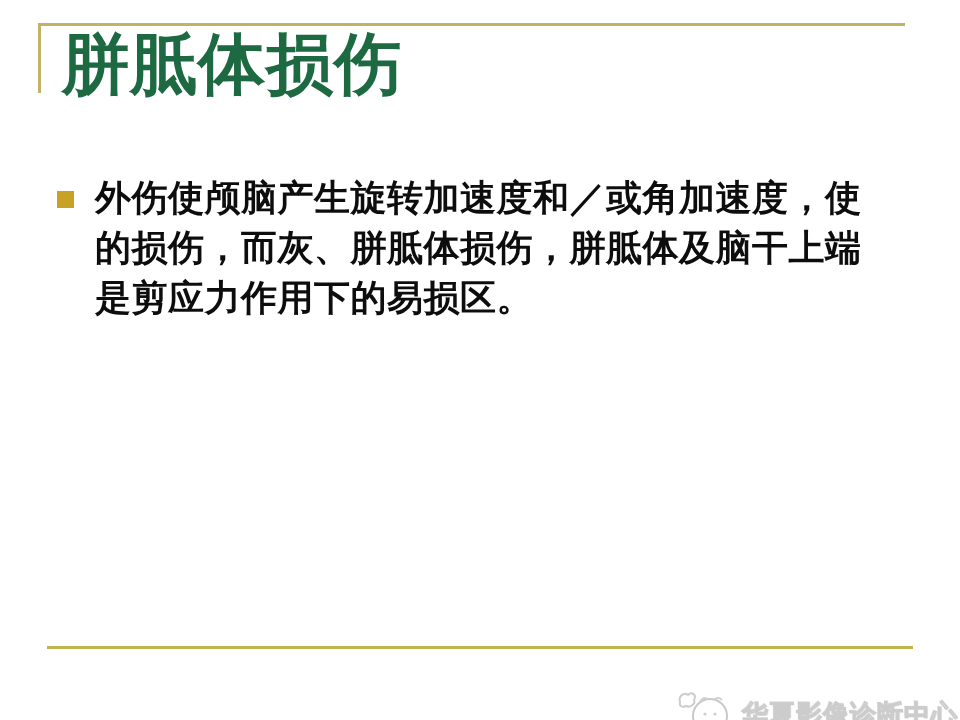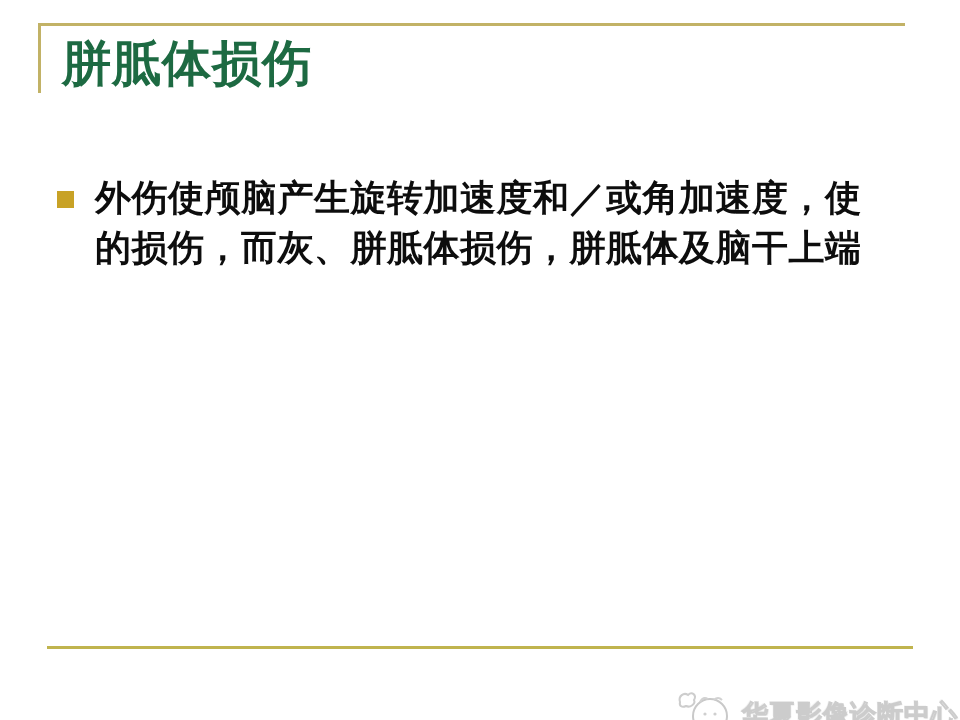--- a/index.html
+++ b/index.html
@@ -33,21 +33,21 @@
     left: 38px;
     top: 23px;
     width: 3px;
     height: 70px;
     background: var(--accent-gold);
   }
   .slide-title {
     position: absolute;
     left: 62px;
     top: 34px;
-    font-size: 49px;
+    font-size: 67px;
     line-height: 60px;
     font-weight: bold;
     color: var(--title-green);
     letter-spacing: 1px;
     white-space: nowrap;
   }
   .content {
     position: absolute;
     left: 57px;
     top: 173px;
@@ -114,20 +114,21 @@
   <div class="top-rule"></div>
   <div class="left-rule"></div>
 
   <h1 class="slide-title">胼胝体损伤</h1>
 
   <div class="content">
     <div class="bullet-marker"></div>
     <div class="bullet-lines">
       <div class="bullet-line">外伤使颅脑产生旋转加速度和／或角加速度，使</div>
       <div class="bullet-line">的损伤，而灰、胼胝体损伤，胼胝体及脑干上端</div>
+      <div class="bullet-line">是剪应力作用下的易损区。</div>
     </div>
   </div>
 
   <div class="bottom-rule"></div>
 
   <div class="watermark">
     <svg class="watermark-logo" viewBox="0 0 58 52" fill="none" xmlns="http://www.w3.org/2000/svg">
 
       <path d="M4 14 C2 8, 8 4, 12 7 C16 3, 21 7, 18 12 C20 16, 14 20, 10 18 C6 20, 3 18, 4 14 Z" stroke="#cdcdcd" stroke-width="2" fill="#ffffff"></path>
       <circle cx="34" cy="28" r="17" stroke="#c9c9c9" stroke-width="2" fill="#ffffff"></circle>

